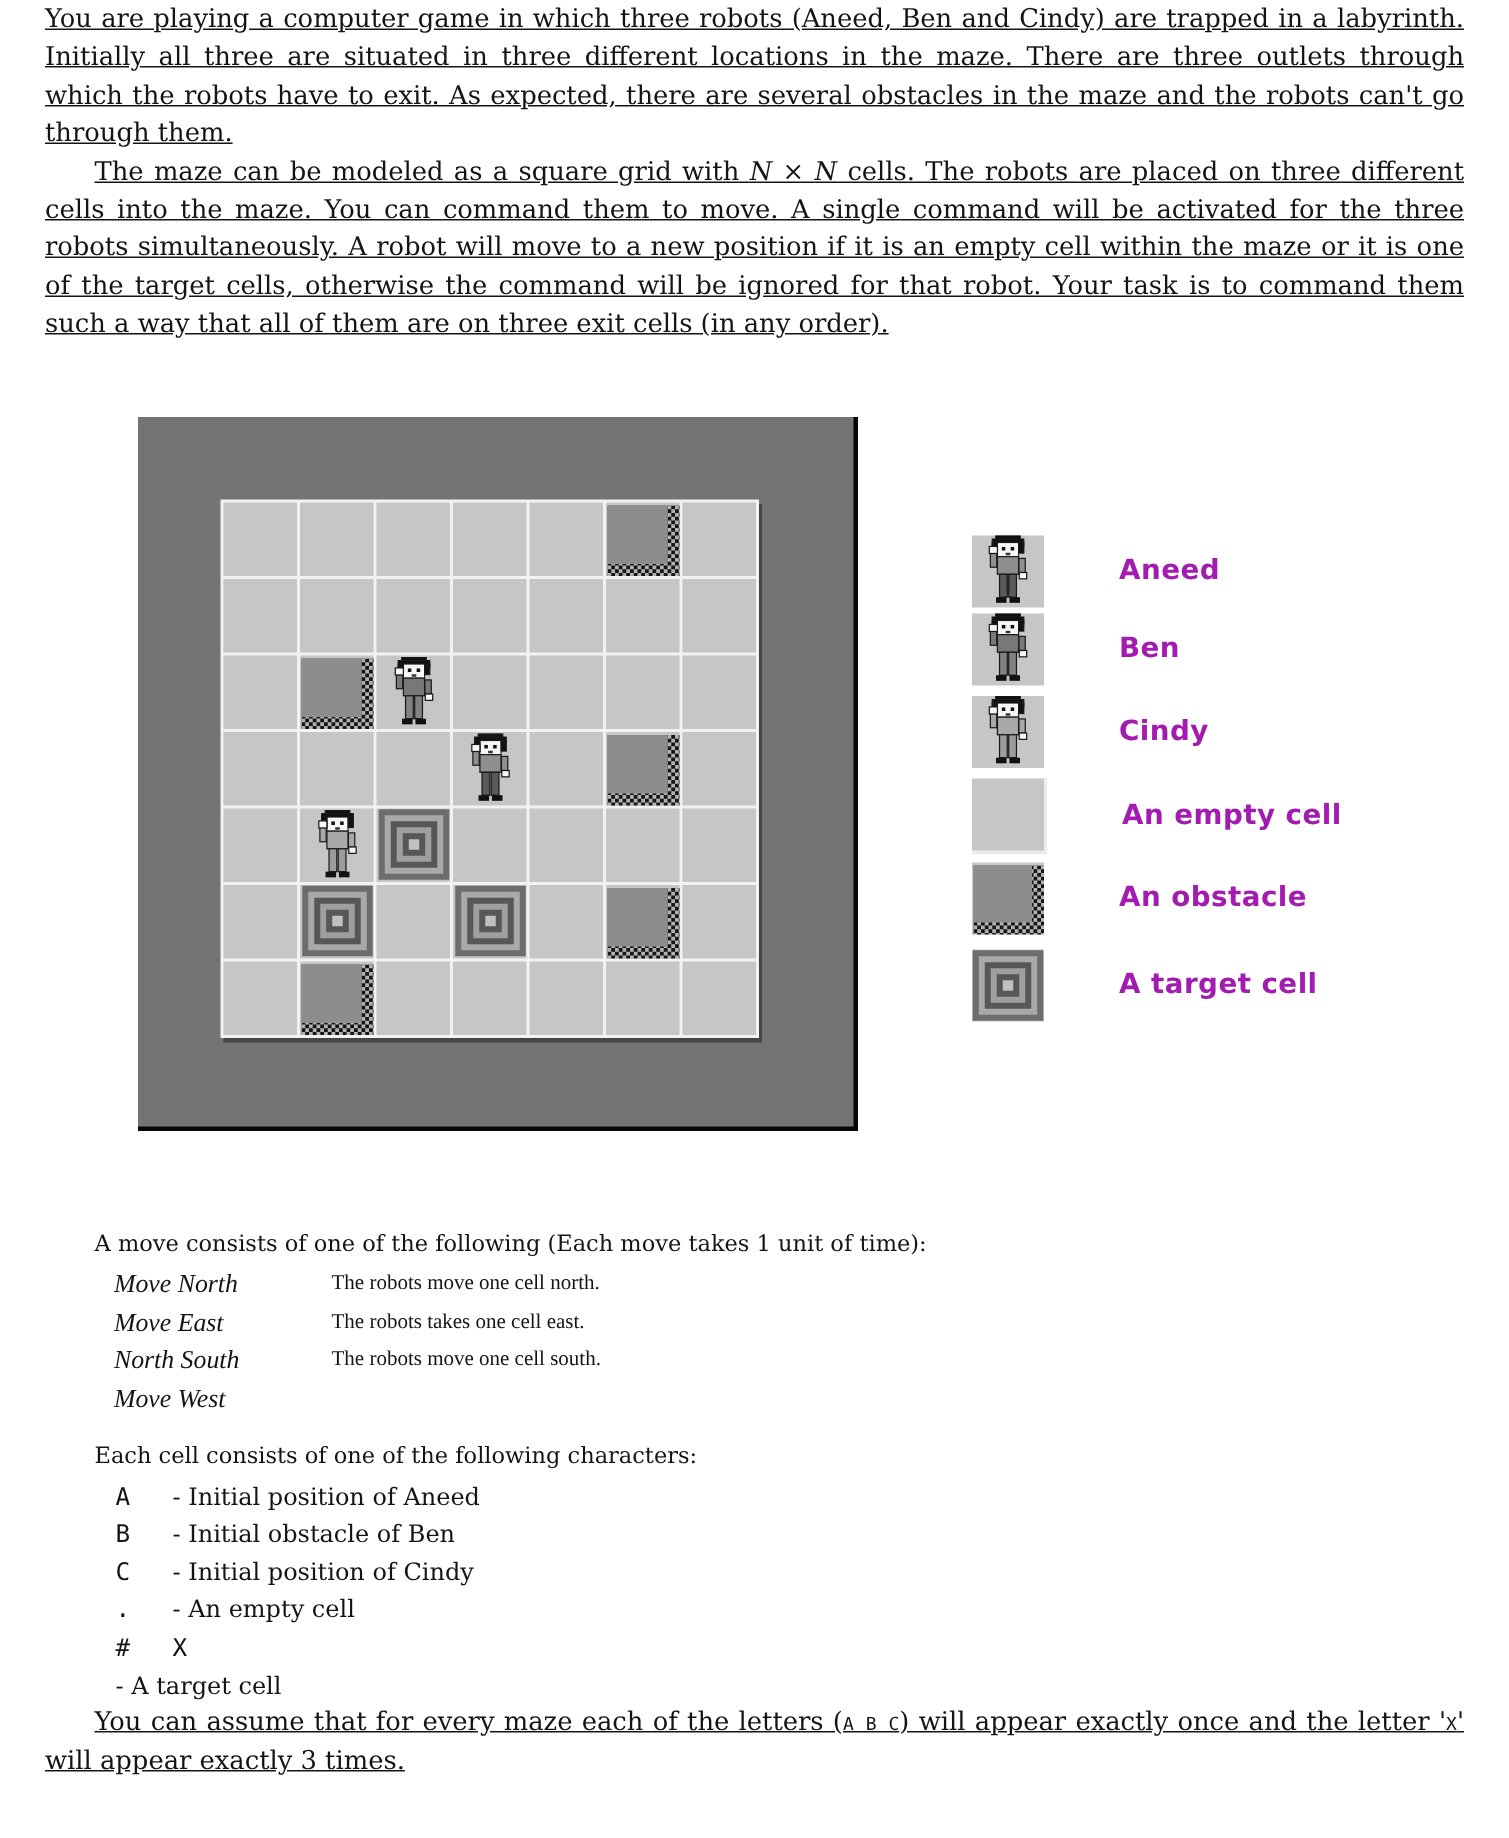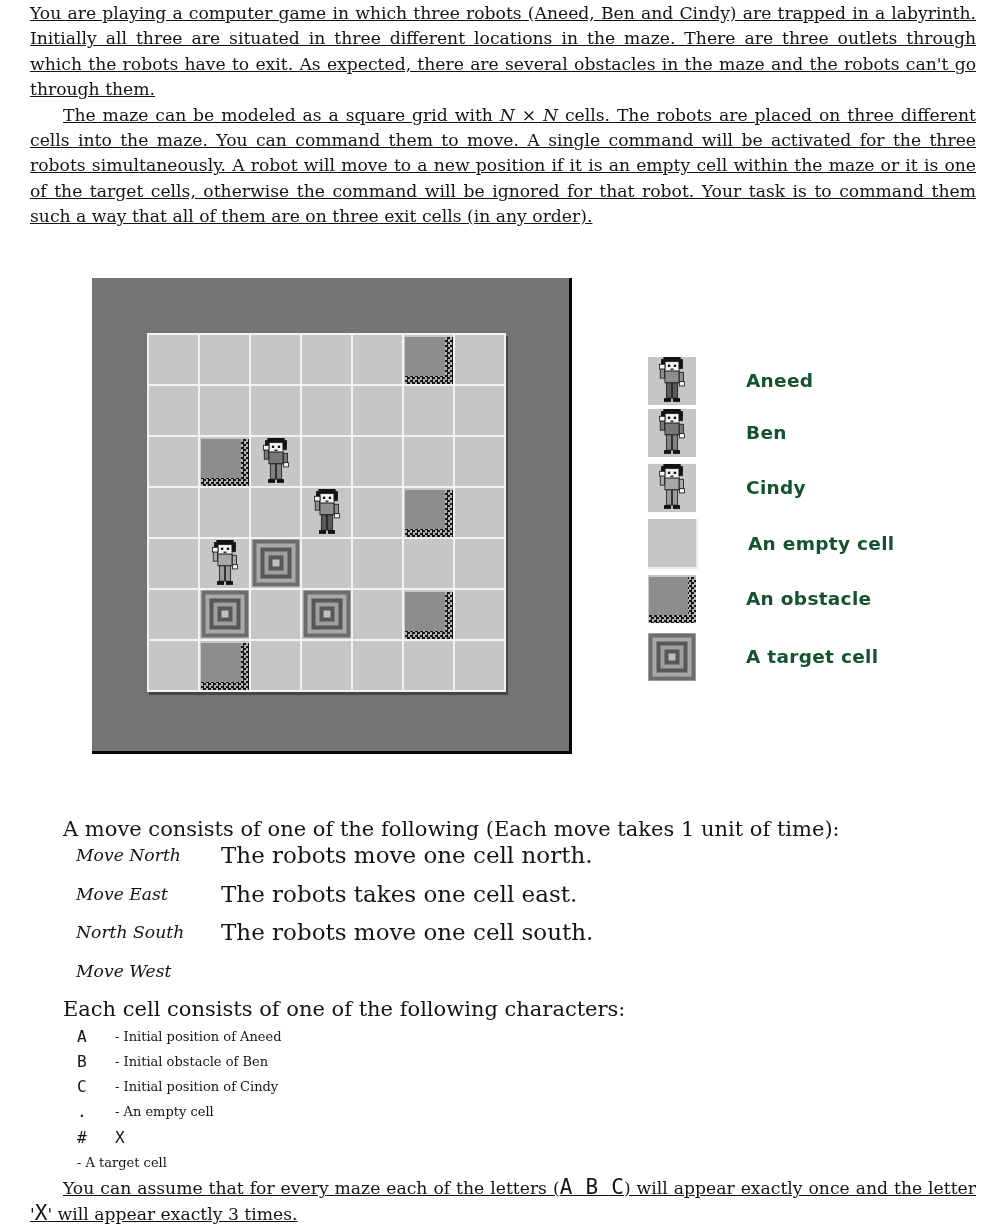--- a/index.html
+++ b/index.html
@@ -34,34 +34,34 @@
     content:"";position:absolute;inset:2px 8px 8px 1px;background:var(--obstacle,#8d8d8d);
   }
   .ring{position:absolute;top:50%;left:50%;transform:translate(-50%,-50%);}
   .robot-svg{position:absolute;left:50%;bottom:1px;transform:translateX(-50%);}
 
   .legend-row{position:absolute;left:618px;display:flex;align-items:center;gap:50px;}
   .sprite{width:48px;height:48px;background:var(--cell,#c6c6c6);position:relative;flex:0 0 auto;}
   .sprite.empty{border-right:2px solid #ececec;border-bottom:2px solid #ececec;}
   .legend-label{
     font-family:"DejaVu Sans", sans-serif;font-weight:bold;font-size:18.5px;
-    color:#14532d;letter-spacing:.3px;white-space:nowrap;
+    color:#a21caf;letter-spacing:.3px;white-space:nowrap;
   }
 
   
   .moves-section{margin-top:63px;}
-  .sect-intro{font-size:21px;line-height:25.4px;margin:0 0 0 33px;}
-  .moves-list{margin:1px 0 0 46px;display:grid;grid-template-columns:145px auto;row-gap:13px;}
+  .sect-intro{font-size:15px;line-height:25.4px;margin:0 0 0 33px;}
+  .moves-list{margin:1px 0 0 46px;display:grid;grid-template-columns:145px auto;row-gap:0;font-family:Liberation Serif, serif;}
   .move-term{font-style:italic;font-size:17.2px;line-height:25.6px;white-space:nowrap;}
-  .move-desc{font-size:23px;line-height:25.6px;white-space:nowrap;}
+  .move-desc{font-size:14px;line-height:25.6px;white-space:nowrap;}
   .chars-section{margin-top:13px;}
   .chars-list{margin:1px 0 0 47px;display:grid;grid-template-columns:38px auto;row-gap:0;}
   .char-key{font-family:"DejaVu Sans Mono", monospace;font-size:16.2px;line-height:25.2px;}
-  .char-desc{font-size:13px;line-height:25.2px;white-space:nowrap;}
-  .mono{font-family:"DejaVu Sans Mono", monospace;font-size:21px;}
+  .char-desc{font-size:16px;line-height:25.2px;white-space:nowrap;}
+  .mono{font-family:"DejaVu Sans Mono", monospace;font-size:12px;}
   .outro{margin-top:13px;}
 </style>
 </head>
 <body>
 
 <div class="content">
 
   <p class="body-par">You are playing a computer game in which three robots (Aneed, Ben and Cindy) are trapped in a labyrinth. Initially all three are situated in three different locations in the maze. There are three outlets through which the robots have to exit. As expected, there are several obstacles in the maze and the robots can't go through them.</p>
 
   <p class="body-par indent"><span>The maze can be modeled as a square grid with </span><span class="math-var">N</span><span> × </span><span class="math-var">N</span><span> cells. The robots are placed on three different cells into the maze. You can command them to move. A single command will be activated for the three robots simultaneously. A robot will move to a new position if it is an empty cell within the maze or it is one of the target cells, otherwise the command will be ignored for that robot. Your task is to command them such a way that all of them are on three exit cells (in any order).</span></p>

